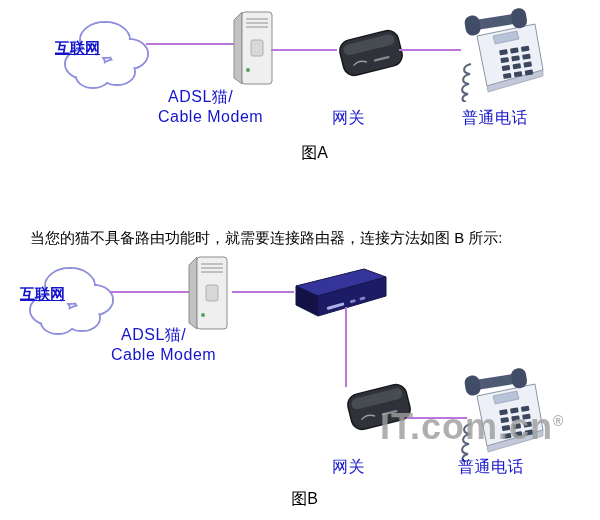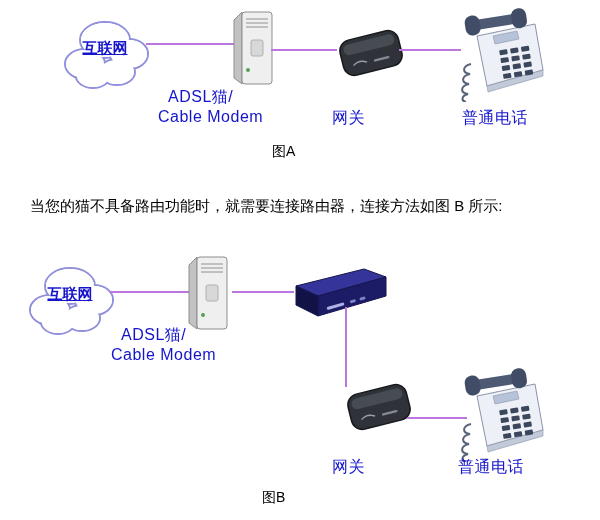--- a/index.html
+++ b/index.html
@@ -11,25 +11,25 @@
     --cloud-stroke:#9090dd;
   }
   html,body { background:#ffffff; }
   body { font-family:"Liberation Sans", sans-serif; }
   .canvas { position:relative; width:600px; height:520px; background:#fff; overflow:hidden; }
   .dev { position:absolute; line-height:0; }
   .h-line { position:absolute; height:2px; background:var(--connector-purple); }
   .v-line { position:absolute; width:2px; background:var(--connector-purple); }
   .lbl { position:absolute; color:var(--label-blue); font-size:16px; text-align:left;
          letter-spacing:0.5px; line-height:1.15; white-space:nowrap; }
-  .caption { position:absolute; color:var(--text-black); font-size:14px; text-align:left; }
-  .note { position:absolute; color:var(--text-black); font-size:15px; line-height:1.4; }
+  .caption { position:absolute; color:var(--text-black); font-size:16px; text-align:right; }
+  .note { position:absolute; color:var(--text-black); font-size:15px; line-height:1.4;margin-top:32px; }
   .cloud-wrap { position:absolute; }
   .cloud-outline { stroke:var(--cloud-stroke); }
-  .cloud-label { position:absolute; left:0; top:34px; width:100%; text-align:center;
+  .cloud-label { position:absolute; left:0; top:34px; width:100%; 
                  color:var(--label-blue); font-weight:bold; font-size:15px;
                  text-decoration:underline; line-height:1; }
   .watermark { position:absolute; color:var(--watermark-gray); opacity:0.82;
                font-size:36px; font-weight:bold; letter-spacing:1px; z-index:5;
                white-space:nowrap; }
   .watermark .reg { font-size:14px; vertical-align:super; }
 </style>
 </head>
 <body>
 
@@ -212,14 +212,17 @@
           <rect x="57" y="68" width="8" height="5" rx="1"></rect>
           <rect x="68" y="68" width="8" height="5" rx="1"></rect>
       </g>
     </svg>
   </div>
 
   <div class="lbl" style="left:332px;top:458px;width:70px;">网关</div>
   <div class="lbl" style="left:458px;top:458px;width:80px;">普通电话</div>
   <div class="caption" style="left:262px;top:489px;width:56px;">图B</div>
 
+  <div class="watermark" style="left:380px;top:406px;">
+    <span>IT.com.cn</span><span class="reg">®</span>
+  </div>
 
 </div>
 
 </body></html>

